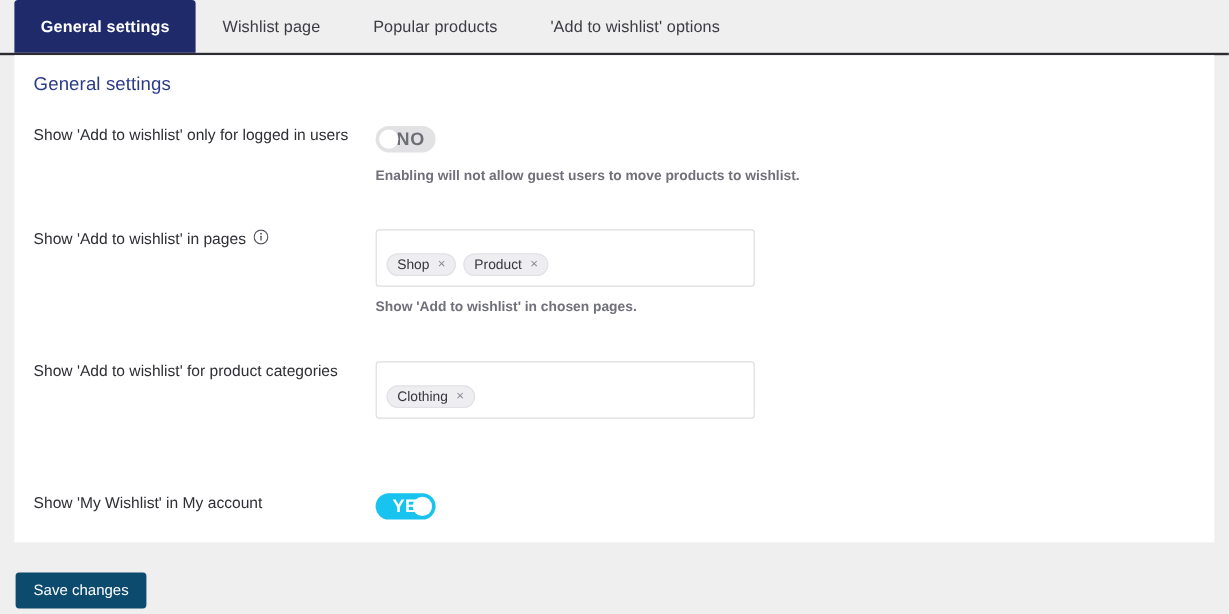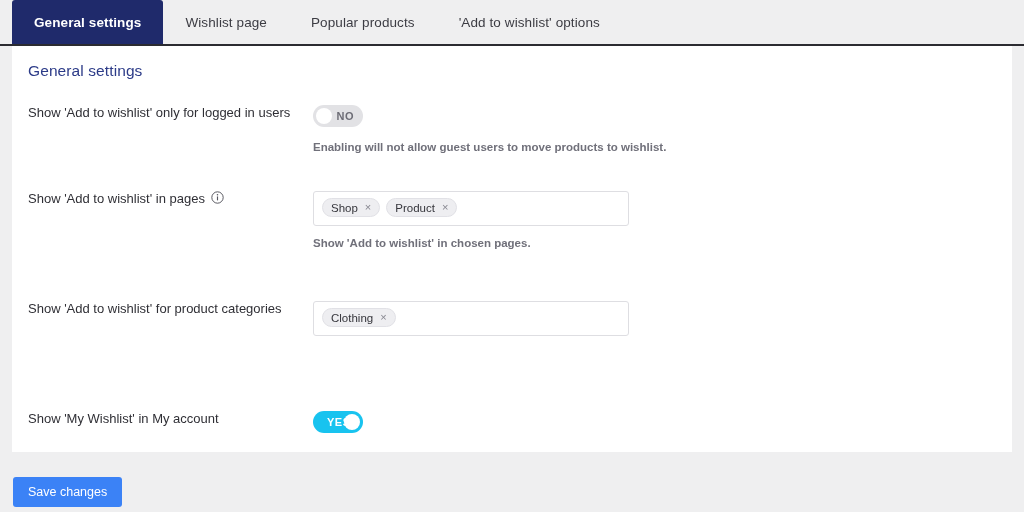--- a/index.html
+++ b/index.html
@@ -142,36 +142,36 @@
     position: absolute;
     top: 3px;
     width: 16px;
     height: 16px;
     border-radius: 50%;
     background: #ffffff;
   }
   .toggle.off .knob { left: 3px; }
   .toggle.on .knob  { right: 3px; }
   .toggle .tlabel {
-    font-size: 11px;
+    font-size: 15px;
     font-weight: bold;
     letter-spacing: 0.5px;
   }
   .toggle.off .tlabel { color: #6d6d76; }
   .toggle.on .tlabel  { color: #ffffff; }
 
   
   .taginput {
     width: 316px;
-    height: 35px;
+    height: 48px;
     border: 1px solid #dedee2;
     border-radius: 3px;
     background: #ffffff;
     box-sizing: border-box;
-    padding: 6px 8px;
+    padding: 19px 8px;
     display: flex;
     flex-wrap: wrap;
     align-content: flex-start;
     gap: 6px;
     cursor: text;
   }
   .tag {
     display: inline-flex;
     align-items: center;
     gap: 7px;
@@ -192,21 +192,21 @@
     cursor: pointer;
   }
 
   
   .save-btn {
     position: absolute;
     left: 13px;
     top: 477px;
     height: 30px;
     padding: 0 15px;
-    background: #3b82f6;
+    background: #0c4a6e;
     color: #ffffff;
     font-size: 12.5px;
     border: none;
     border-radius: 3px;
     cursor: pointer;
     font-family: "Liberation Sans", sans-serif;
     display: flex;
     align-items: center;
   }
 </style>

